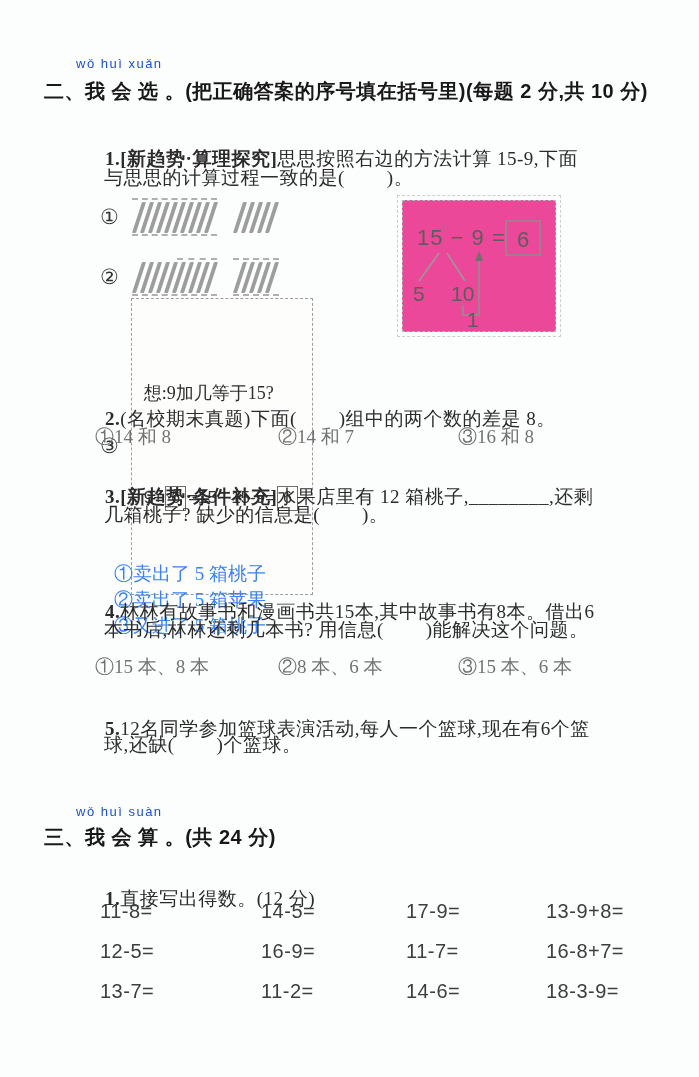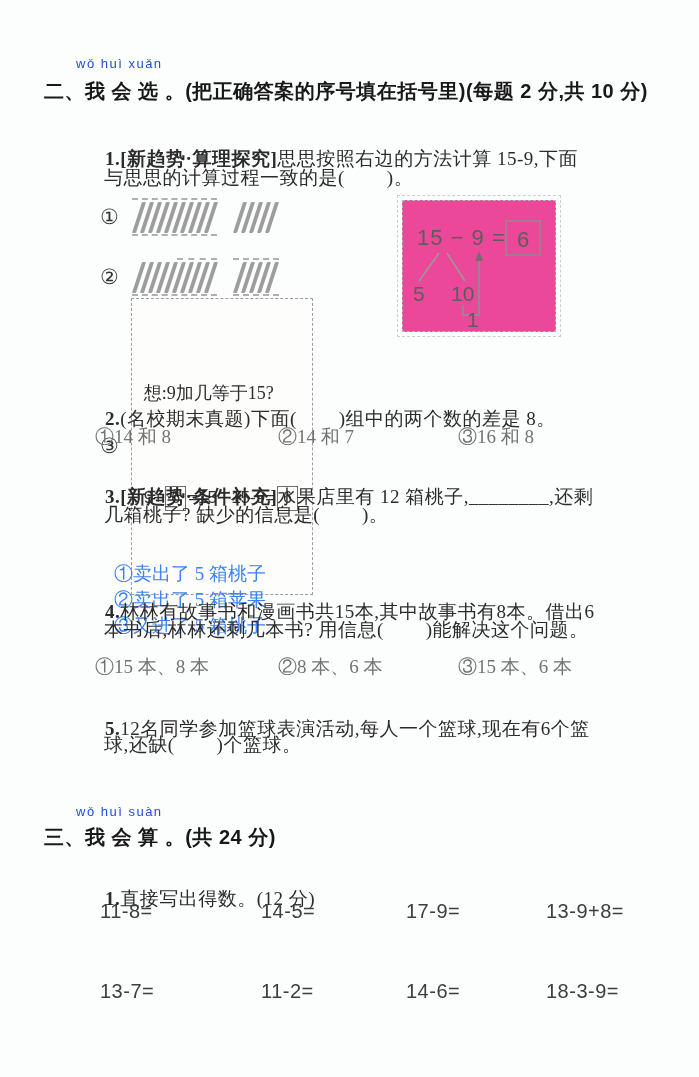--- a/index.html
+++ b/index.html
@@ -181,20 +181,26 @@
   <div class="abs qtext" style="left:84px;top:864px;">
     <span class="qnum">1.</span><span>直接写出得数。(12 分)</span>
   </div>
 
   <div class="calc-row" style="top:900px;">
     <span class="c1">11-8=</span>
     <span class="c2">14-5=</span>
     <span class="c3">17-9=</span>
     <span class="c4">13-9+8=</span>
   </div>
+  <div class="calc-row" style="top:940px;">
+    <span class="c1">12-5=</span>
+    <span class="c2">16-9=</span>
+    <span class="c3">11-7=</span>
+    <span class="c4">16-8+7=</span>
+  </div>
   <div class="calc-row" style="top:980px;">
     <span class="c1">13-7=</span>
     <span class="c2">11-2=</span>
     <span class="c3">14-6=</span>
     <span class="c4">18-3-9=</span>
   </div>
 
 </div>
 
 </body></html>

